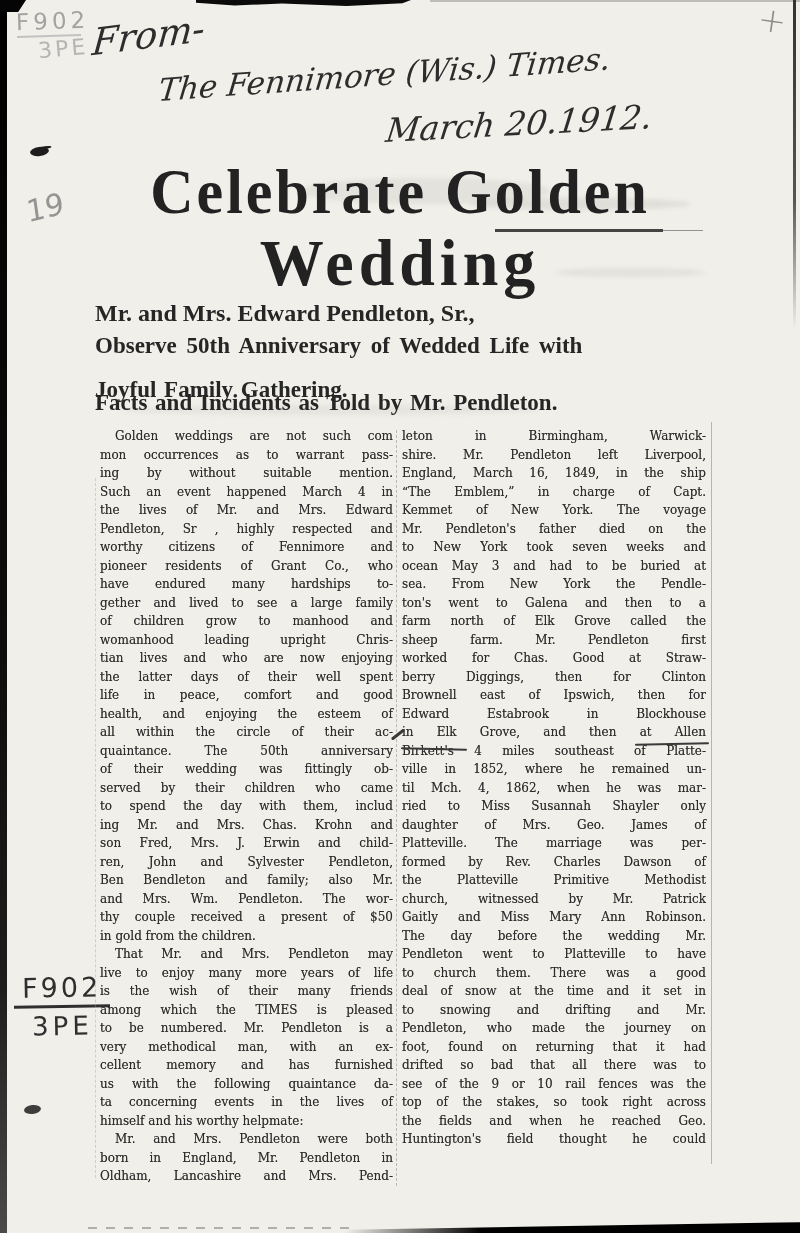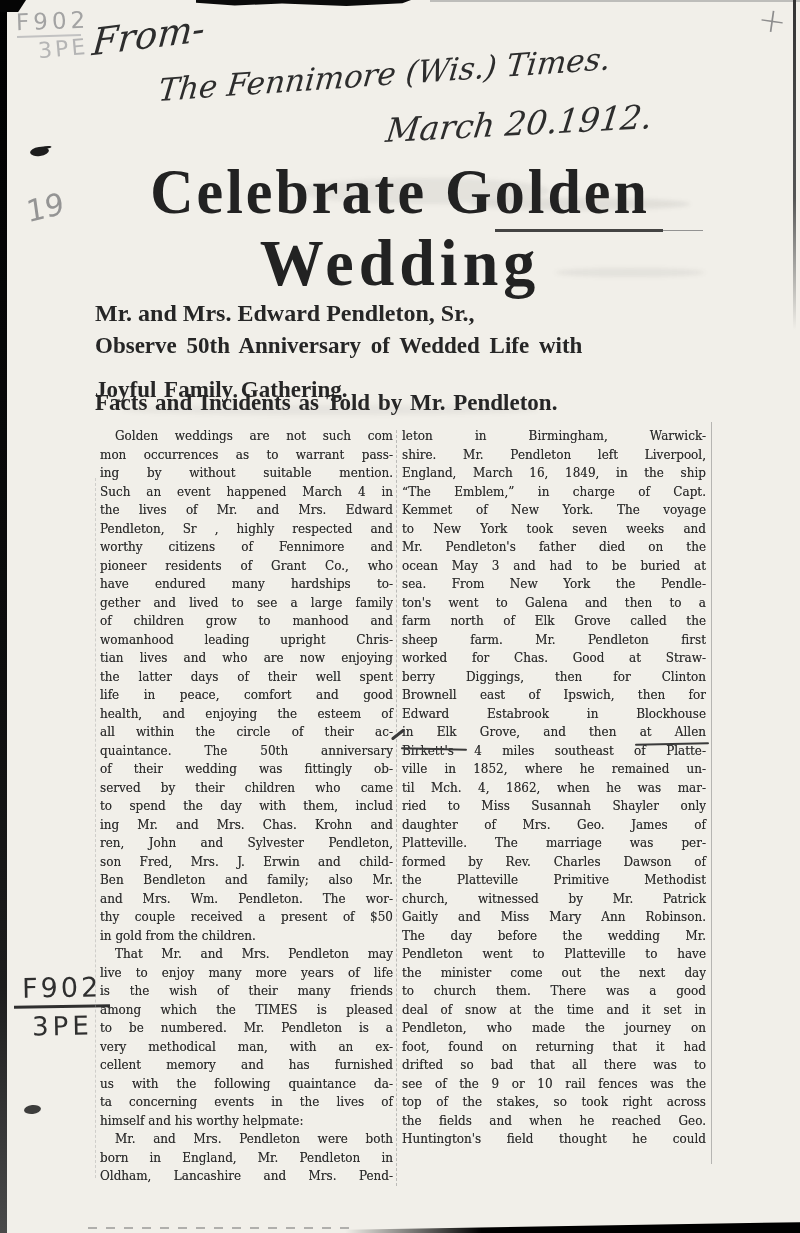--- a/index.html
+++ b/index.html
@@ -140,22 +140,22 @@
       <div class="bodyline">tian lives and who are now enjoying</div>
       <div class="bodyline">the latter days of their well spent</div>
       <div class="bodyline">life in peace, comfort and good</div>
       <div class="bodyline">health, and enjoying the esteem of</div>
       <div class="bodyline">all within the circle of their ac-</div>
       <div class="bodyline">quaintance. The 50th anniversary</div>
       <div class="bodyline">of their wedding was fittingly ob-</div>
       <div class="bodyline">served by their children who came</div>
       <div class="bodyline">to spend the day with them, includ</div>
       <div class="bodyline">ing Mr. and Mrs. Chas. Krohn and</div>
+      <div class="bodyline">son Fred, Mrs. J. Erwin and child-</div>
       <div class="bodyline">ren, John and Sylvester Pendleton,</div>
-      <div class="bodyline">son Fred, Mrs. J. Erwin and child-</div>
       <div class="bodyline">Ben Bendleton and family; also Mr.</div>
       <div class="bodyline">and Mrs. Wm. Pendleton. The wor-</div>
       <div class="bodyline">thy couple received a present of $50</div>
       <div class="bodyline noJust">in gold from the children.</div>
       <div class="bodyline ind">That Mr. and Mrs. Pendleton may</div>
       <div class="bodyline">live to enjoy many more years of life</div>
       <div class="bodyline">is the wish of their many friends</div>
       <div class="bodyline">among which the TIMES is pleased</div>
       <div class="bodyline">to be numbered. Mr. Pendleton is a</div>
       <div class="bodyline">very methodical man, with an ex-</div>
@@ -166,22 +166,22 @@
       <div class="bodyline ind">Mr. and Mrs. Pendleton were both</div>
       <div class="bodyline">born in England, Mr. Pendleton in</div>
       <div class="bodyline">Oldham, Lancashire and Mrs. Pend-</div>
     </div>
   <div class="col col-right">
       <div class="bodyline">leton in Birmingham, Warwick-</div>
       <div class="bodyline">shire. Mr. Pendleton left Liverpool,</div>
       <div class="bodyline">England, March 16, 1849, in the ship</div>
       <div class="bodyline">“The Emblem,” in charge of Capt.</div>
       <div class="bodyline">Kemmet of New York. The voyage</div>
+      <div class="bodyline">Mr. Pendleton's father died on the</div>
       <div class="bodyline">to New York took seven weeks and</div>
-      <div class="bodyline">Mr. Pendleton's father died on the</div>
       <div class="bodyline">ocean May 3 and had to be buried at</div>
       <div class="bodyline">sea. From New York the Pendle-</div>
       <div class="bodyline">ton's went to Galena and then to a</div>
       <div class="bodyline">farm north of Elk Grove called the</div>
       <div class="bodyline">sheep farm. Mr. Pendleton first</div>
       <div class="bodyline">worked for Chas. Good at Straw-</div>
       <div class="bodyline">berry Diggings, then for Clinton</div>
       <div class="bodyline">Brownell east of Ipswich, then for</div>
       <div class="bodyline">Edward Estabrook in Blockhouse</div>
       <div class="bodyline">in Elk Grove, and then at Allen</div>
@@ -190,23 +190,23 @@
       <div class="bodyline">til Mch. 4, 1862, when he was mar-</div>
       <div class="bodyline">ried to Miss Susannah Shayler only</div>
       <div class="bodyline">daughter of Mrs. Geo. James of</div>
       <div class="bodyline">Platteville. The marriage was per-</div>
       <div class="bodyline">formed by Rev. Charles Dawson of</div>
       <div class="bodyline">the Platteville Primitive Methodist</div>
       <div class="bodyline">church, witnessed by Mr. Patrick</div>
       <div class="bodyline">Gaitly and Miss Mary Ann Robinson.</div>
       <div class="bodyline">The day before the wedding Mr.</div>
       <div class="bodyline">Pendleton went to Platteville to have</div>
-      <div class="bodyline">the minister come out the next day</div>
       <div class="bodyline">to church them. There was a good</div>
       <div class="bodyline">deal of snow at the time and it set in</div>
+      <div class="bodyline">to snowing and drifting and Mr.</div>
       <div class="bodyline">Pendleton, who made the journey on</div>
       <div class="bodyline">foot, found on returning that it had</div>
       <div class="bodyline">drifted so bad that all there was to</div>
       <div class="bodyline">see of the 9 or 10 rail fences was the</div>
       <div class="bodyline">top of the stakes, so took right across</div>
       <div class="bodyline">the fields and when he reached Geo.</div>
       <div class="bodyline">Huntington's field thought he could</div>
     </div>
 
   <div class="ul-tick"></div>

